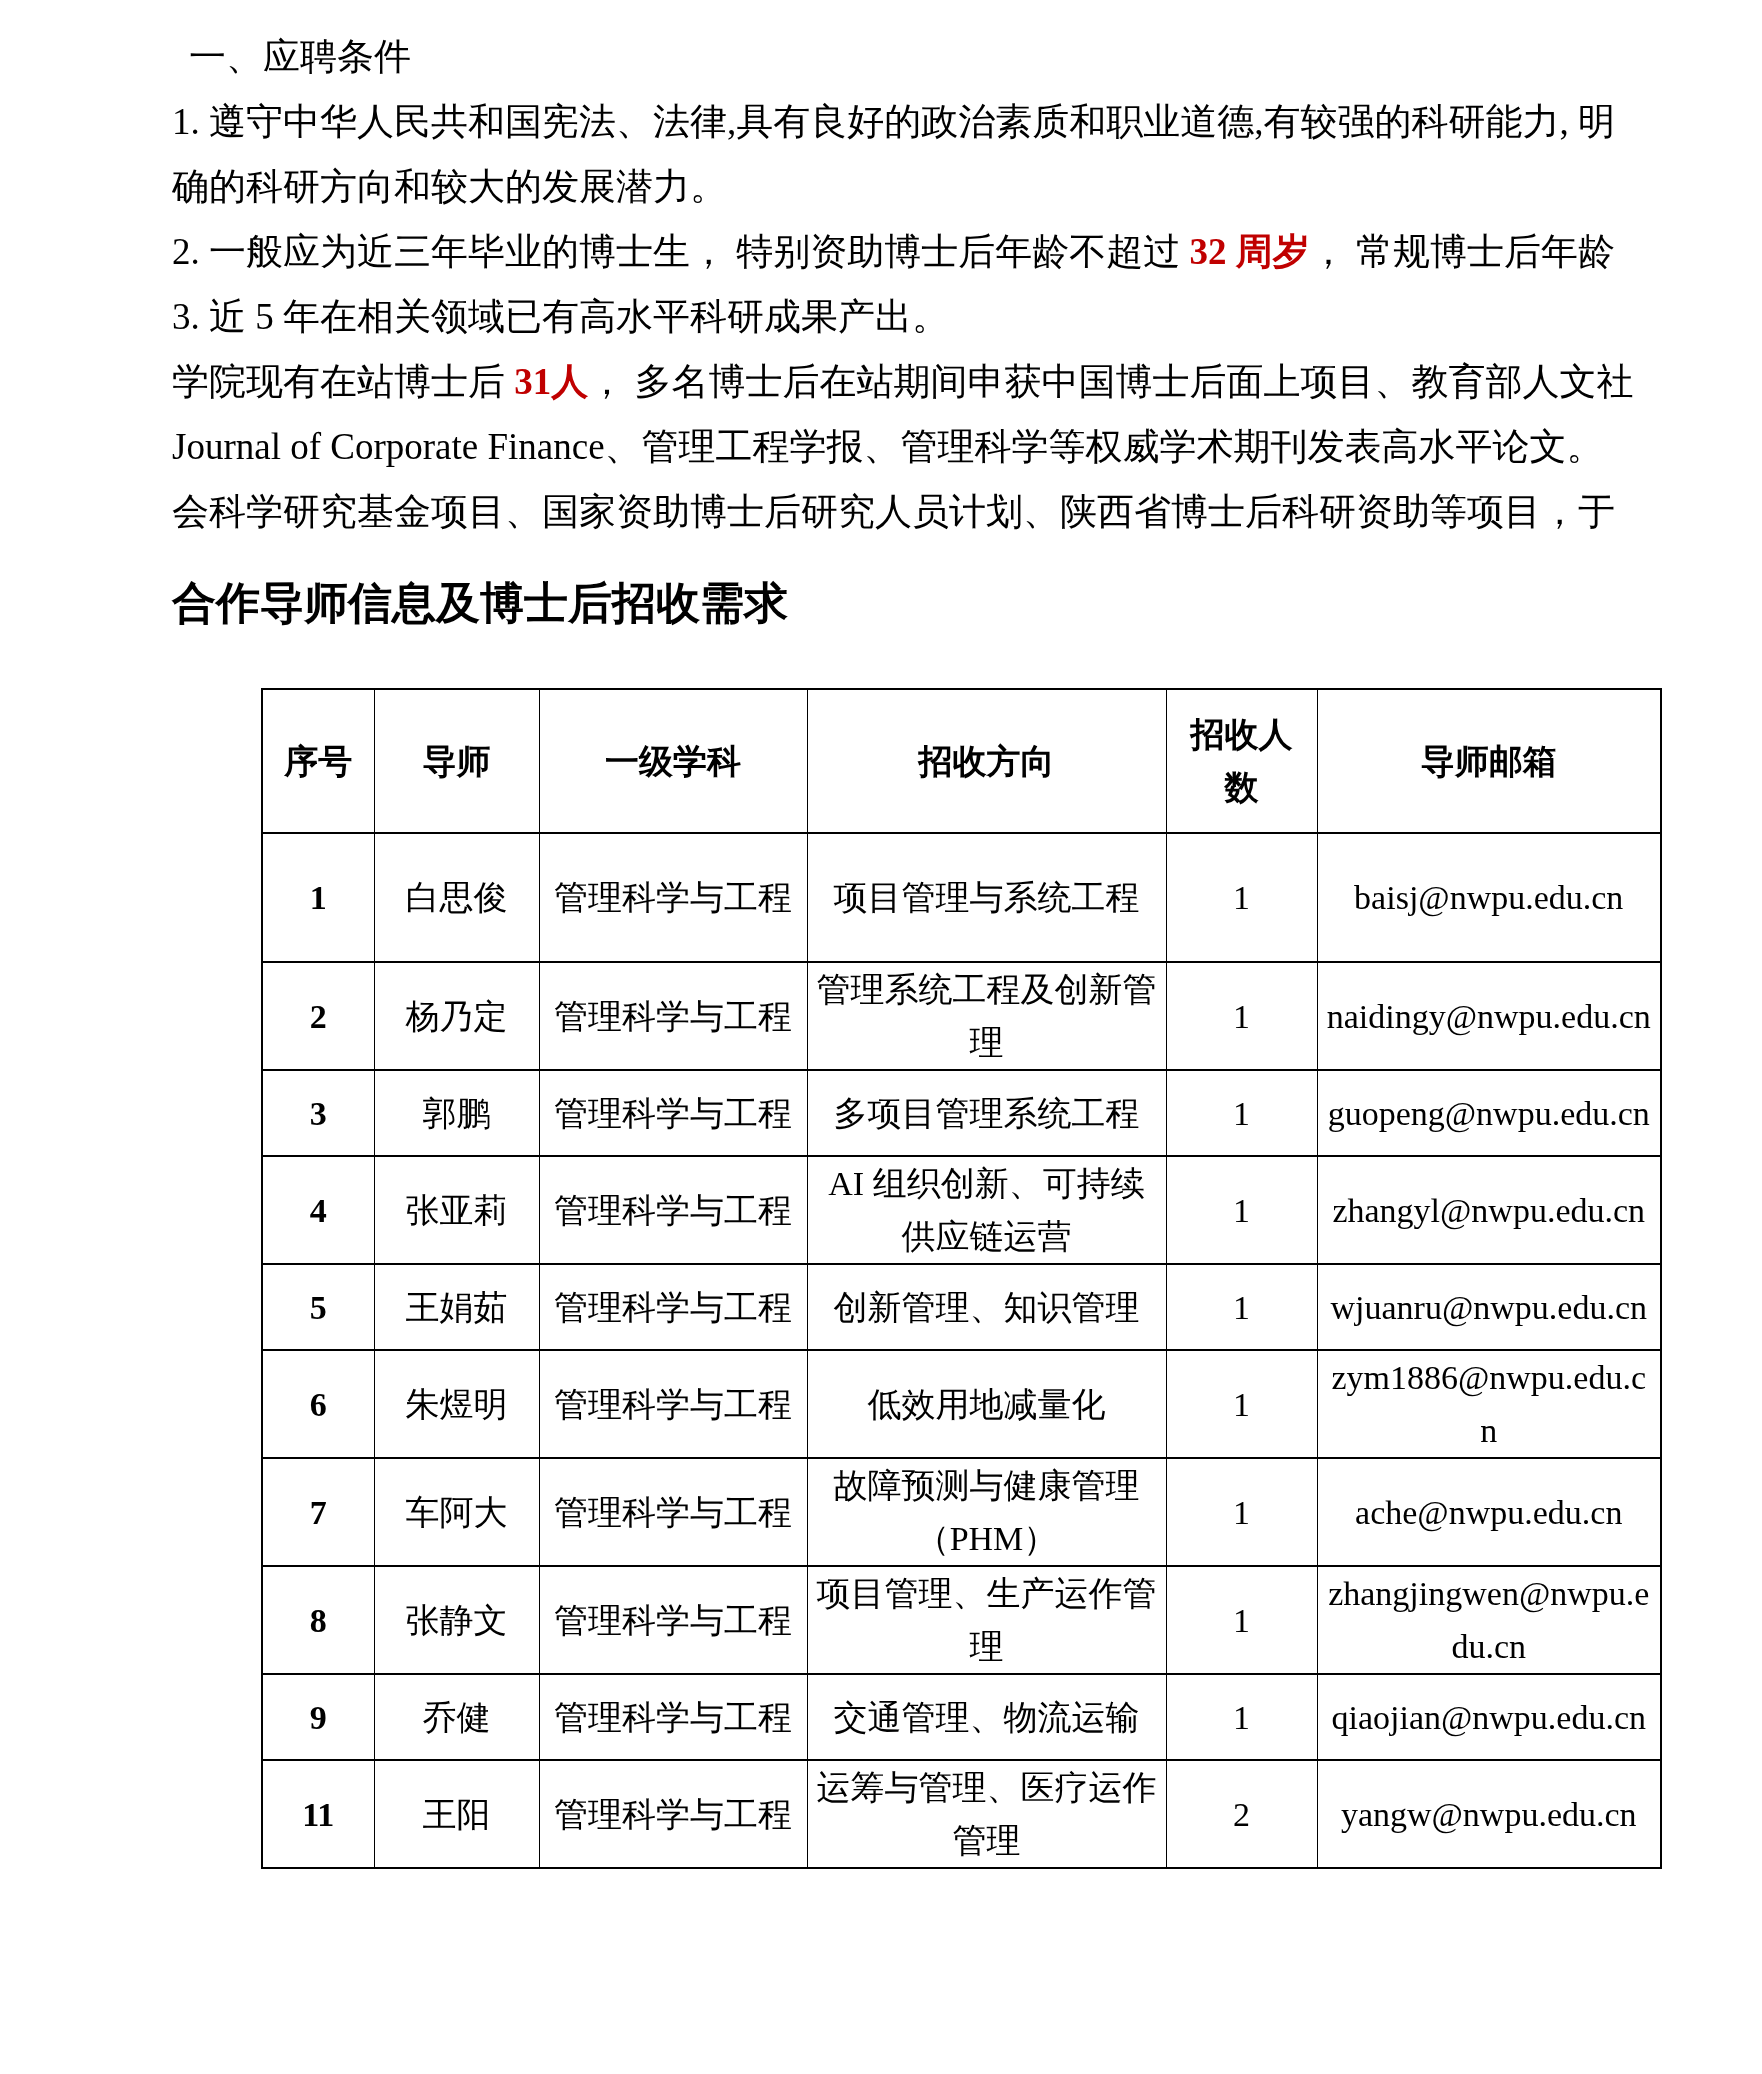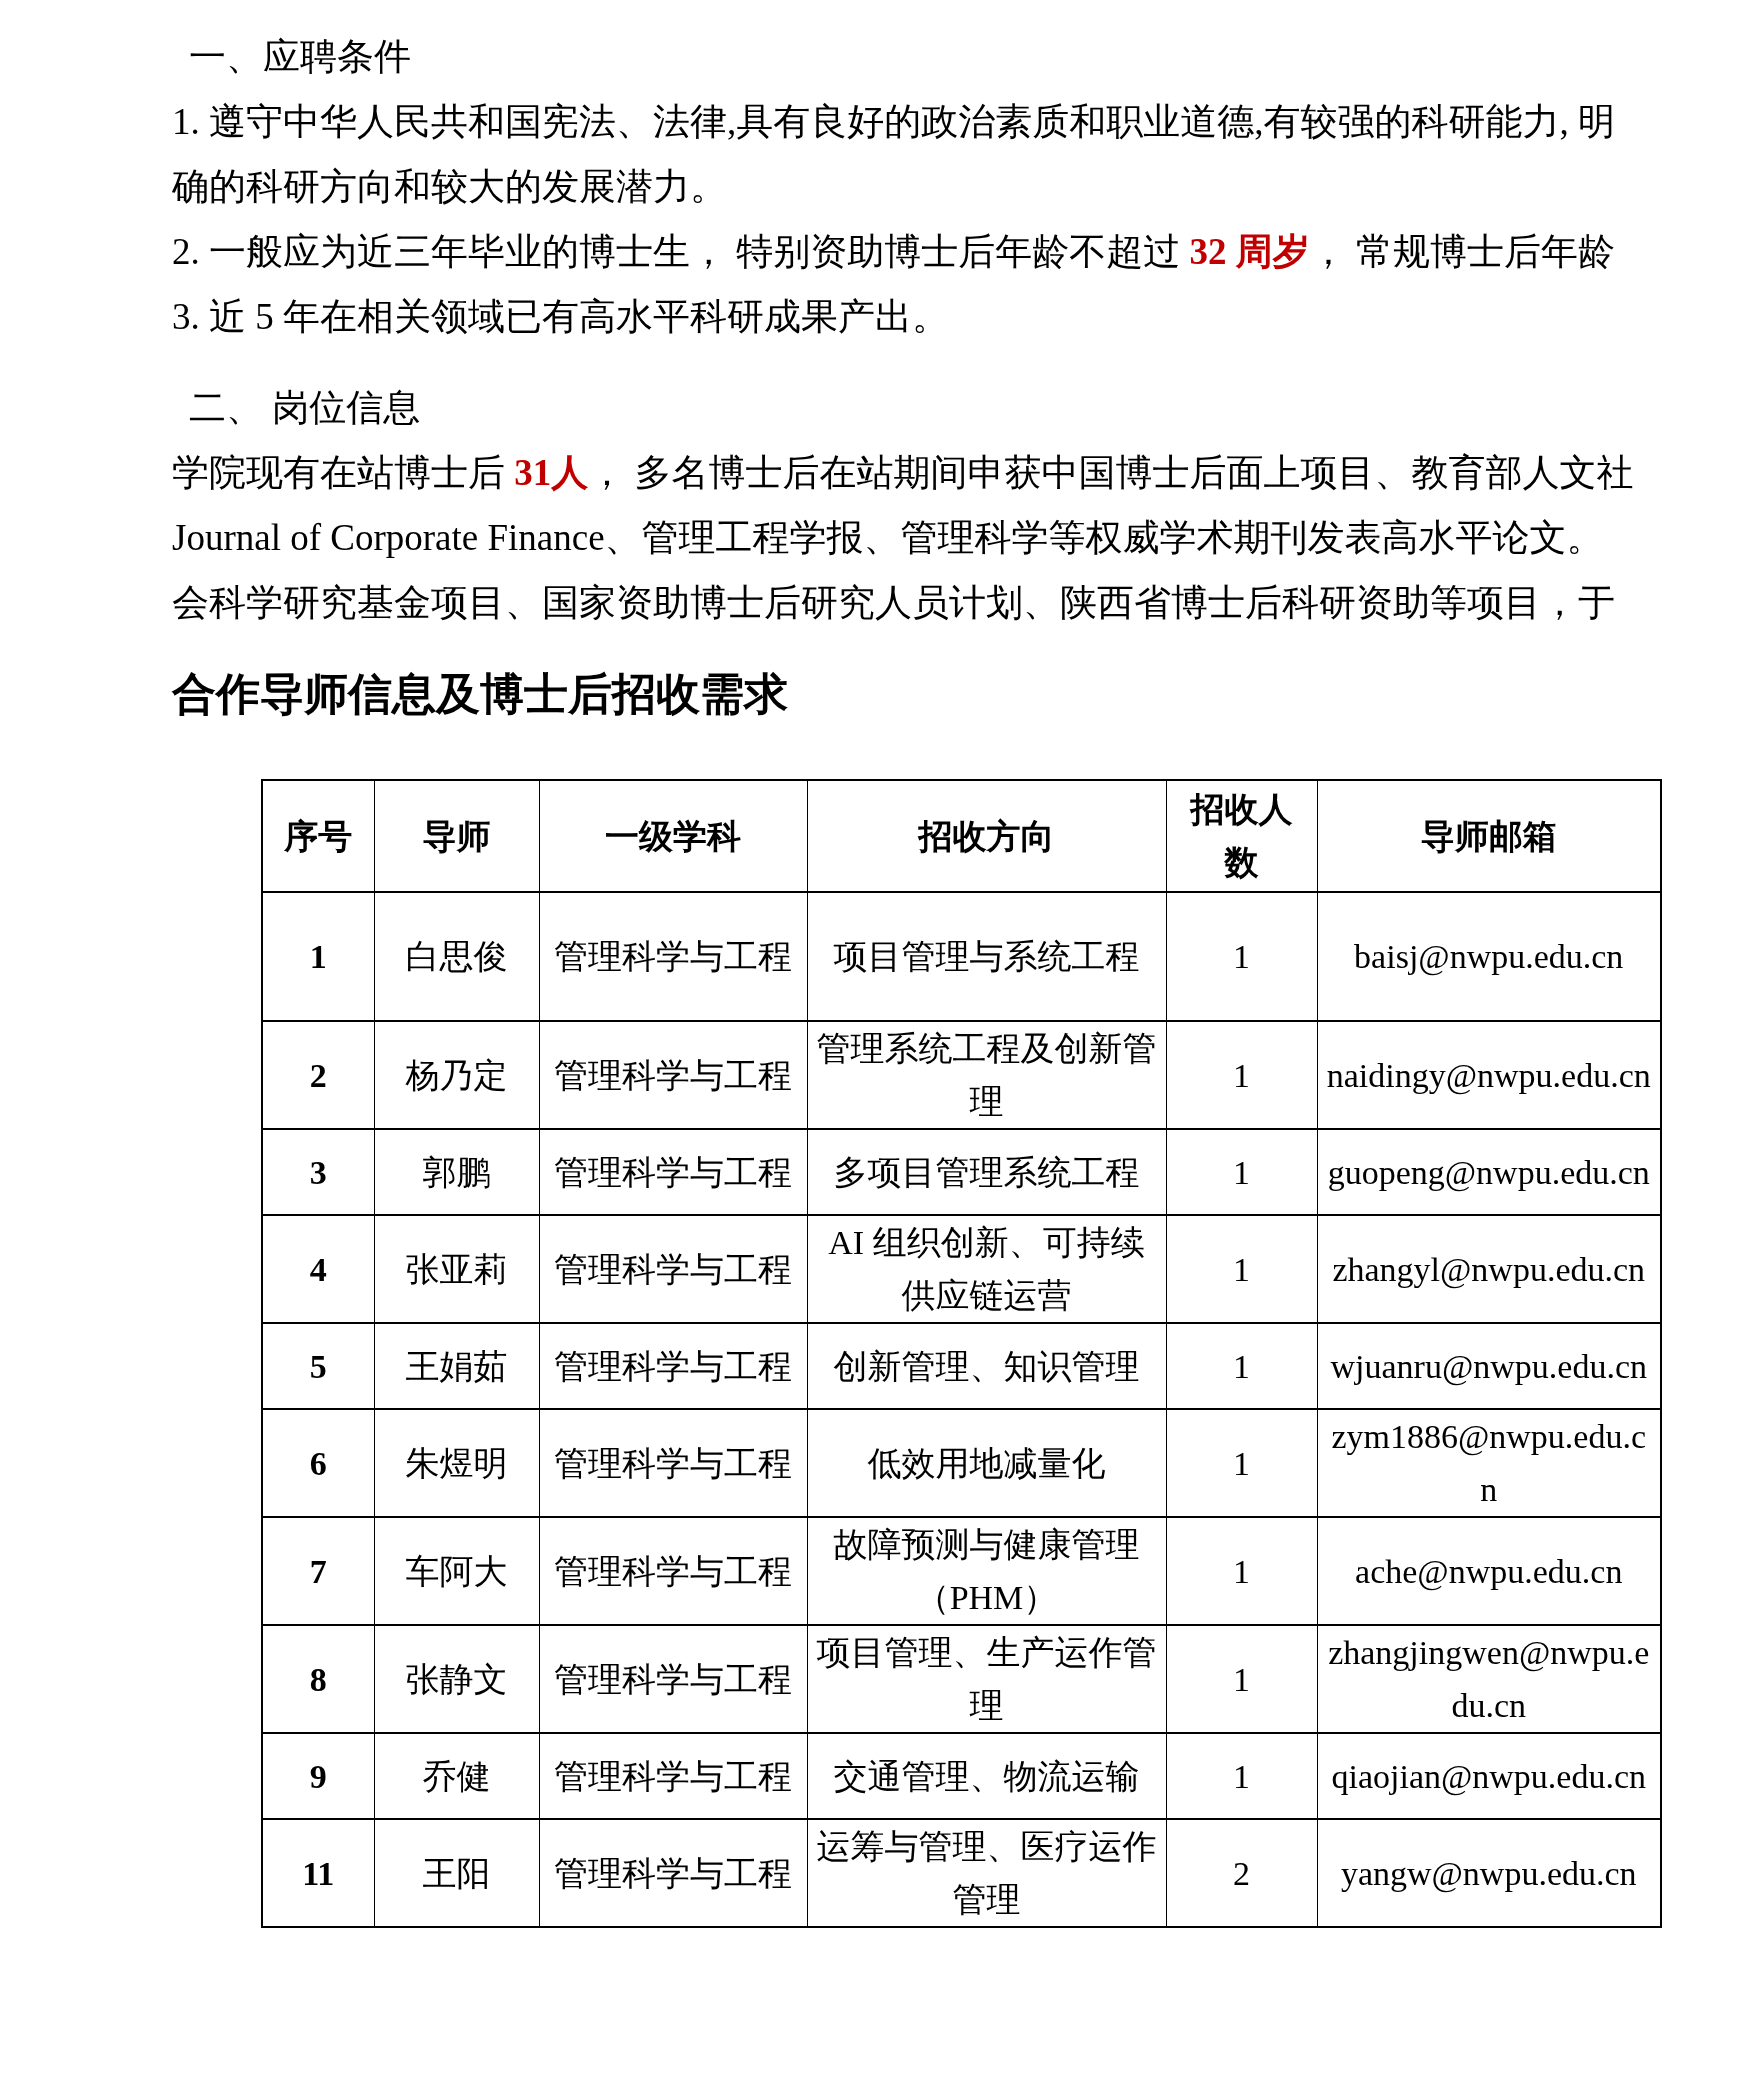--- a/index.html
+++ b/index.html
@@ -77,40 +77,39 @@
     padding: 0 6.9px;
   }
   td.c-no {
     font-weight: bold;
   }
   td.c-email {
     word-break: break-all;
     font-size: 33px;
     padding: 0 12px;
   }
-  tr.h-head  { height: 112px; }
+  tr.h-head  { height: 144px; }
   tr.h-first { height: 129px; }
   tr.h-tall  { height: 108px; }
   tr.h-short { height: 86px; }
 </style>
 </head>
 <body style="background: rgb(255, 255, 255); color: rgb(0, 0, 0);">
 
 <div class="doc">
 
   <div class="sec-heading">一、应聘条件</div>
 
   <div class="line">1. 遵守中华人民共和国宪法、法律,具有良好的政治素质和职业道德,有较强的科研能力, 明</div>
   <div class="line">确的科研方向和较大的发展潜力。</div>
 
   <div class="line"><span>2. 一般应为近三年毕业的博士生， 特别资助博士后年龄不超过 </span><span class="red" style="color: rgb(192, 0, 0);">32 周岁</span><span>， 常规博士后年龄</span></div>
 
   <div class="line">3. 近 5 年在相关领域已有高水平科研成果产出。</div>
 
-  <div class="sec-heading sec2">二、 岗位信息</div>
 
   <div class="line"><span>学院现有在站博士后 </span><span class="red" style="color: rgb(192, 0, 0);">31人</span><span>， 多名博士后在站期间申获中国博士后面上项目、教育部人文社</span></div>
   <div class="line">Journal of Corporate Finance、管理工程学报、管理科学等权威学术期刊发表高水平论文。</div>
   <div class="line">会科学研究基金项目、国家资助博士后研究人员计划、陕西省博士后科研资助等项目，于</div>
 
   <div class="table-title">合作导师信息及博士后招收需求</div>
 
   <table class="mentors">
     <colgroup>
       <col style="width:112px">

